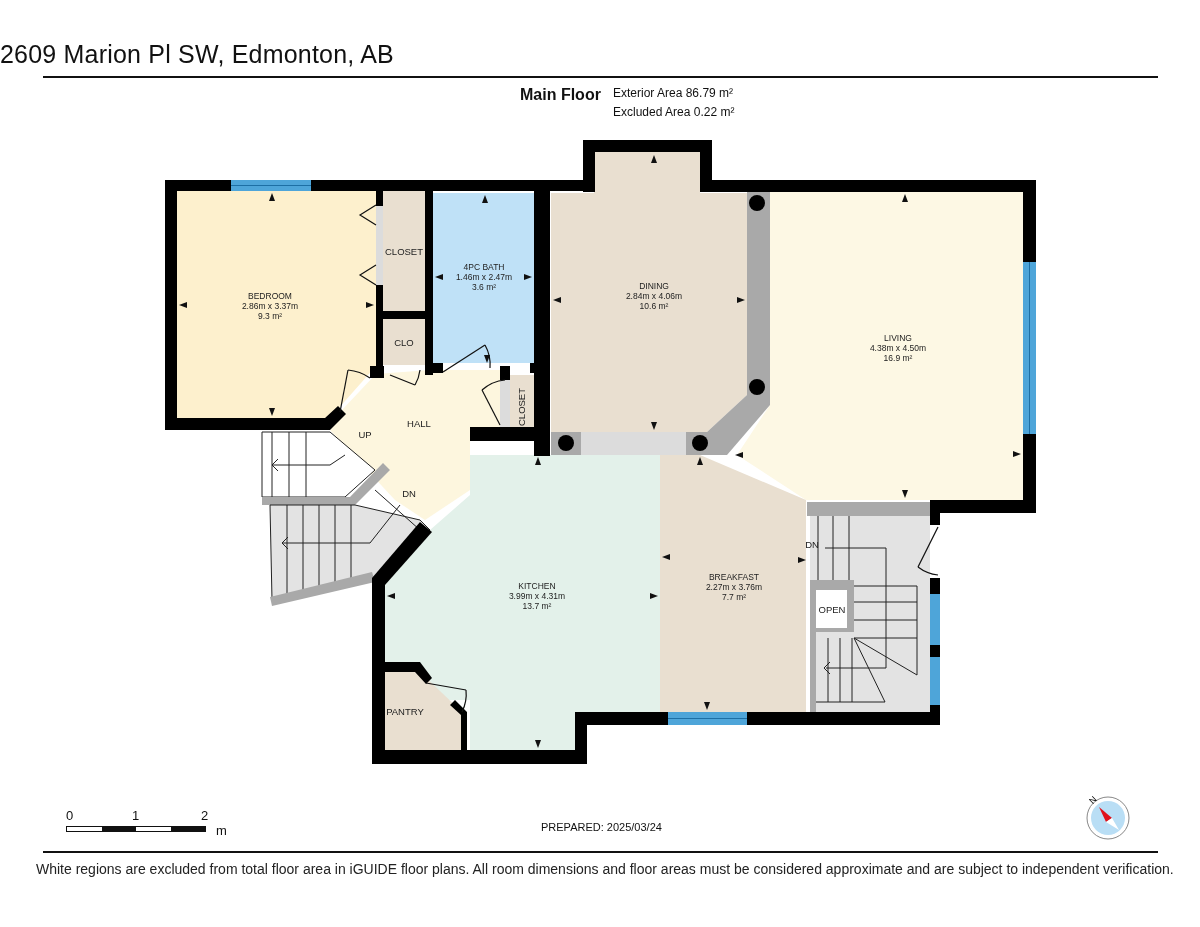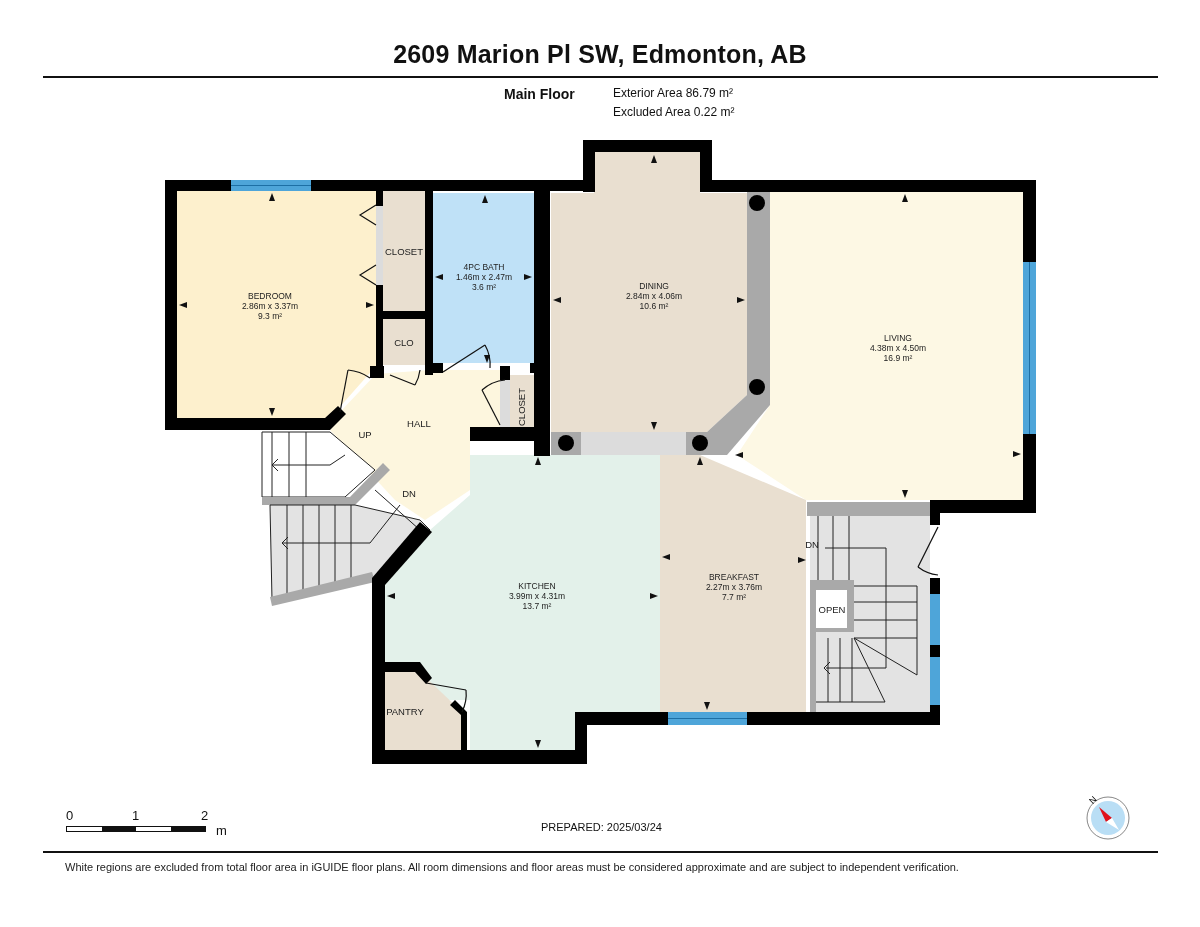--- a/index.html
+++ b/index.html
@@ -1,34 +1,34 @@
 <!DOCTYPE html>
 <html><head>
   <meta charset="utf-8">
   <style>
     html, body { margin: 0; padding: 0; background: #ffffff; }
     body { width: 1200px; height: 927px; position: relative; overflow: hidden; font-family: "Liberation Sans", sans-serif; color: #111; }
-    .title { position: absolute; left: 0; top: 40px; width: 1200px; text-align: center; font-size: 25px; font-weight: bold; letter-spacing: 0.2px; }
+    .title { position: absolute; left: 0; top: 40px; width: 1200px; text-align: left; font-size: 25px; font-weight: normal; letter-spacing: 0.2px; }
     .rule { position: absolute; left: 43px; width: 1115px; height: 2px; background: #111; }
     .rule.top { top: 76px; }
     .rule.bottom { top: 851px; }
-    .floor-label { position: absolute; left: 504px; top: 86px; font-size: 14px; font-weight: bold; }
+    .floor-label { position: absolute; left: 520px; top: 86px; font-size: 16px; font-weight: bold; }
     .area-line { position: absolute; left: 613px; font-size: 12px; }
     .area-line.a1 { top: 86px; }
     .area-line.a2 { top: 105px; }
     .plan { position: absolute; left: 0; top: 0; }
     .room-text { font-family: "Liberation Sans", sans-serif; font-size: 8.5px; fill: #222; text-anchor: middle; }
     .label-text { font-family: "Liberation Sans", sans-serif; font-size: 9.5px; fill: #222; text-anchor: middle; }
     .scale { position: absolute; left: 66px; top: 808px; }
     .scale-num { position: absolute; top: 0; font-size: 13px; }
     .scale-bar { position: absolute; left: 0; top: 18px; width: 140px; height: 6px; display: flex; border: 1px solid #111; box-sizing: border-box; }
     .scale-bar span { flex: 1; }
     .scale-unit { position: absolute; left: 150px; top: 15px; font-size: 13px; }
     .prepared { position: absolute; left: 541px; top: 821px; font-size: 11px; }
-    .disclaimer { position: absolute; left: 65px; top: 861px; font-size: 11px; color: #222; }
+    .disclaimer { position: absolute; left: 36px; top: 861px; font-size: 14px; color: #222; }
     .compass { position: absolute; left: 1084px; top: 792px; }
   </style>
 </head>
 <body>
 
 <div class="title">2609 Marion Pl SW, Edmonton, AB</div>
 <div class="rule top"></div>
 <div class="floor-label">Main Floor</div>
 <div class="area-line a1">Exterior Area 86.79 m²</div>
 <div class="area-line a2">Excluded Area 0.22 m²</div>

